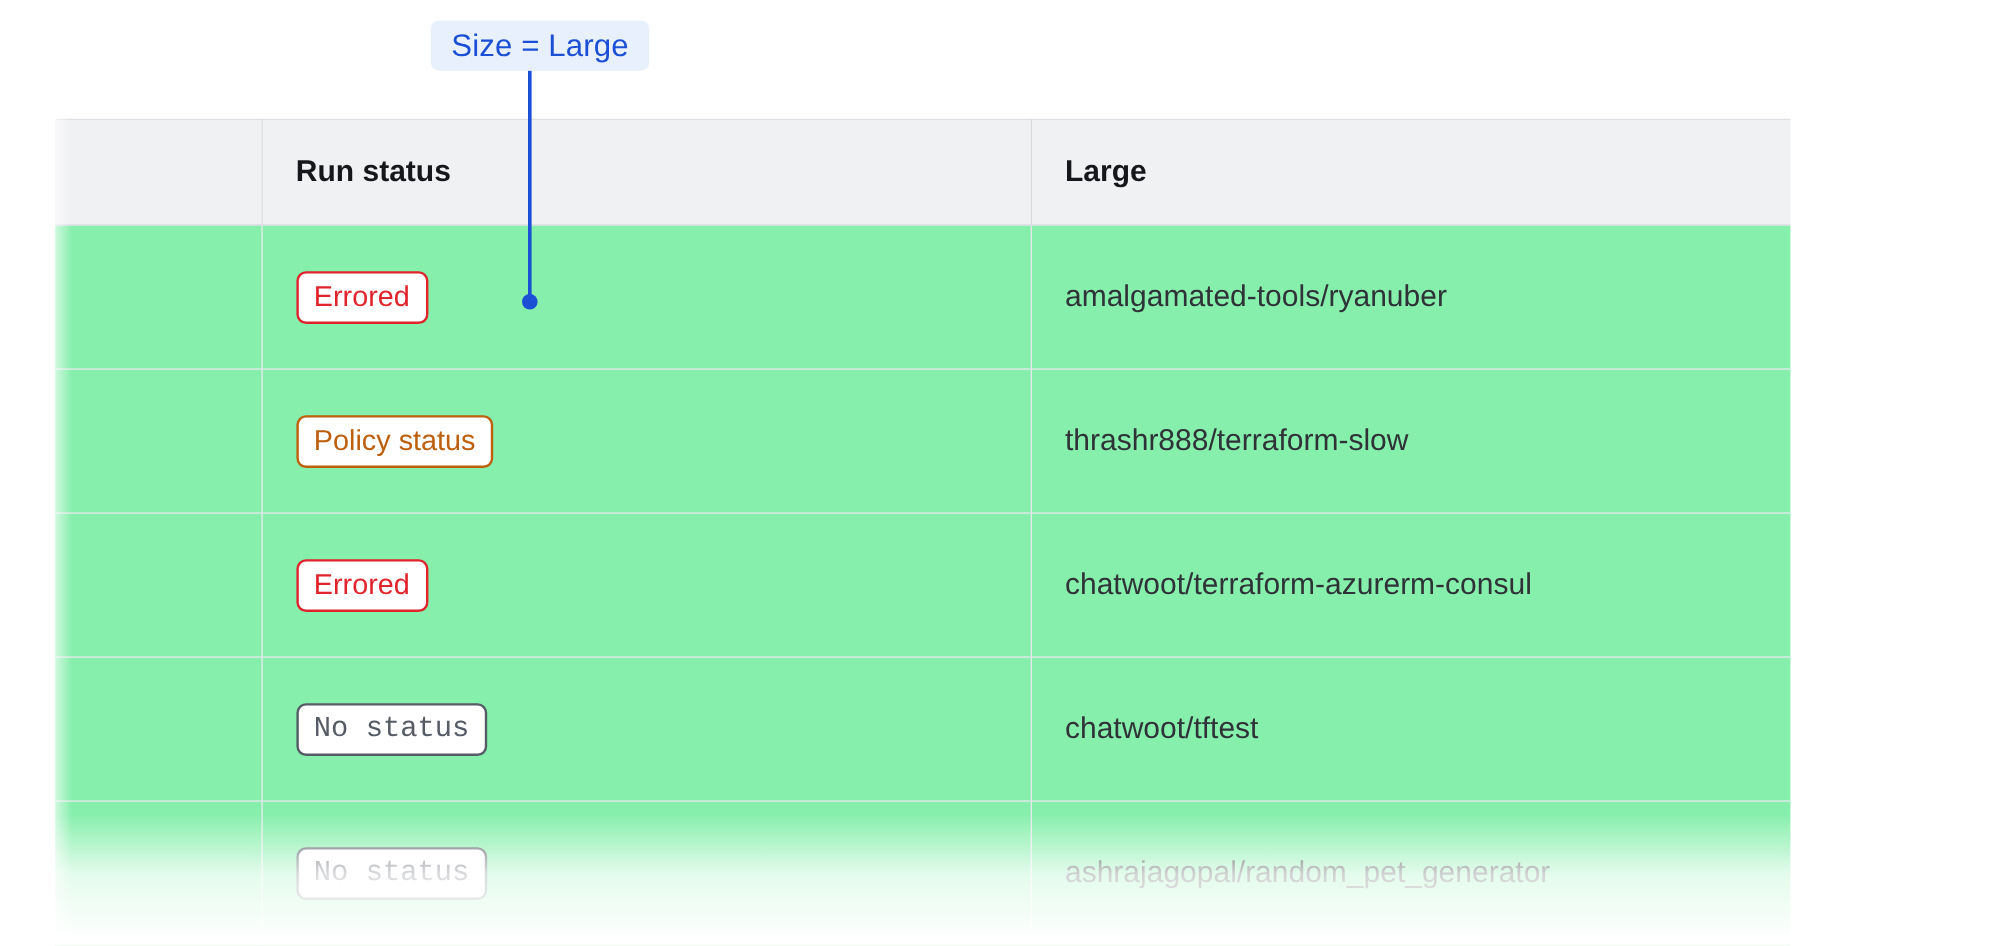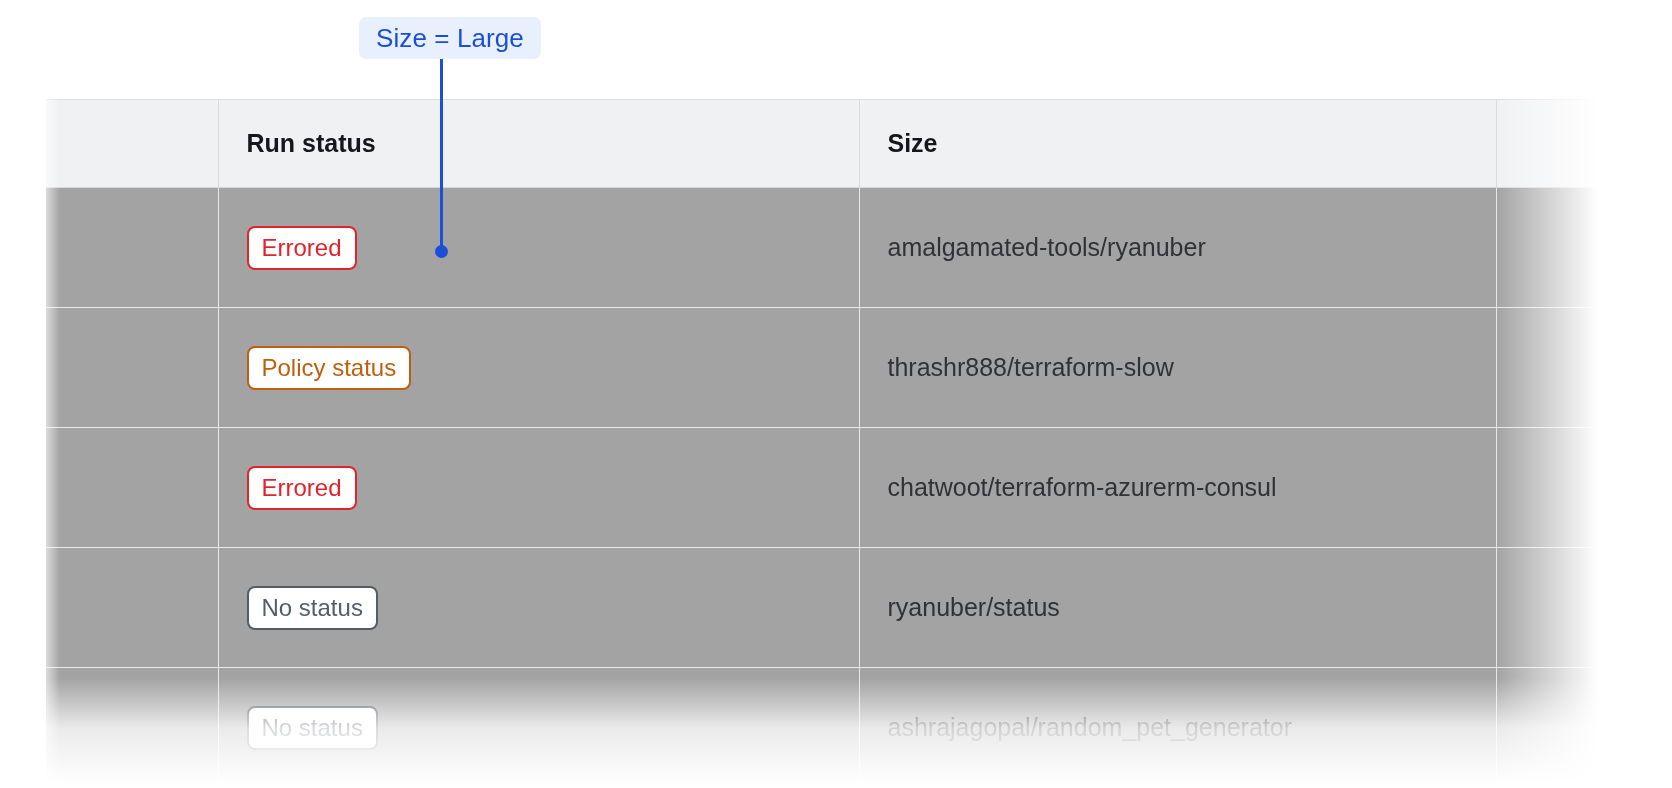--- a/index.html
+++ b/index.html
@@ -65,21 +65,21 @@
     height: 13px;
     border-radius: 50%;
     background: #1B50D6;
   }
 
   
   #table-wrap {
     position: absolute;
     left: 0;
     top: 0;
-    width: 1672px;
+    width: 1492px;
     height: 788px;
     overflow: hidden;
   }
 
   table.data-table {
     position: absolute;
     left: 46px;
     top: 99px;
     width: 1640px;
     border-collapse: collapse;
@@ -102,21 +102,21 @@
     padding: 0 0 0 28px;
     font-size: 25px;
     font-weight: bold;
     color: #16171A;
   }
   thead th.th-spacer { padding-left: 0; border-right: 1px solid #D9DBDF; }
   thead th.th-tail { border-right: none; }
 
   tbody td {
     height: 120px;
-    background: #a3a3a3;
+    background: #86efac;
     border-bottom: 1px solid #E6E7EA;
     border-right: 1px solid #E6E7EA;
     vertical-align: middle;
     padding: 0 0 0 28px;
     font-size: 25px;
     color: #2F3237;
     white-space: nowrap;
   }
   tbody td.td-spacer { padding-left: 0; }
   tbody td.td-tail { border-right: none; }
@@ -130,21 +130,21 @@
     padding: 0 13px;
     border-radius: 8px;
     border: 2px solid currentColor;
     background: #ffffff;
     font-size: 24px;
     line-height: 1;
     white-space: nowrap;
   }
   .status-badge.errored        { color: #E0242B; }
   .status-badge.policy-checked { color: #BD5F0D; }
-  .status-badge.no-status      { color: #565C66; }
+  .status-badge.no-status      { color: #565C66; font-family: Liberation Mono, monospace; }
 
   
   .fade {
     position: absolute;
     top: 0;
     height: 788px;
     z-index: 30;
     pointer-events: none;
   }
   .fade.left {
@@ -171,21 +171,21 @@
       <colgroup>
         <col class="c-spacer">
           <col class="c-status">
           <col class="c-repo">
           <col class="c-tail">
       </colgroup>
       <thead>
         <tr>
           <th class="th-spacer"></th>
           <th>Run status</th>
-          <th>Size</th>
+          <th>Large</th>
           <th class="th-tail"></th>
         </tr>
       </thead>
       <tbody id="table-body">
           <tr>
             <td class="td-spacer"></td>
             <td><span class="status-badge errored">Errored</span></td>
             <td>amalgamated-tools/ryanuber</td>
             <td class="td-tail"></td>
           </tr>
@@ -197,21 +197,21 @@
           </tr>
           <tr>
             <td class="td-spacer"></td>
             <td><span class="status-badge errored">Errored</span></td>
             <td>chatwoot/terraform-azurerm-consul</td>
             <td class="td-tail"></td>
           </tr>
           <tr>
             <td class="td-spacer"></td>
             <td><span class="status-badge no-status">No status</span></td>
-            <td>ryanuber/status</td>
+            <td>chatwoot/tftest</td>
             <td class="td-tail"></td>
           </tr>
           <tr>
             <td class="td-spacer"></td>
             <td><span class="status-badge no-status">No status</span></td>
             <td>ashrajagopal/random_pet_generator</td>
             <td class="td-tail"></td>
           </tr>
         </tbody>
     </table>

